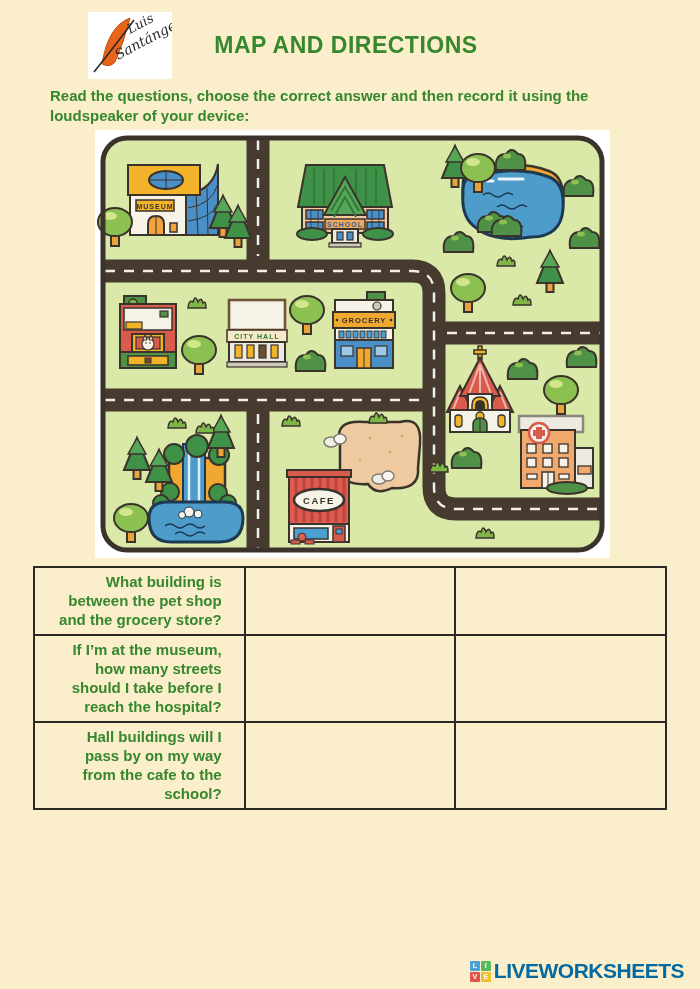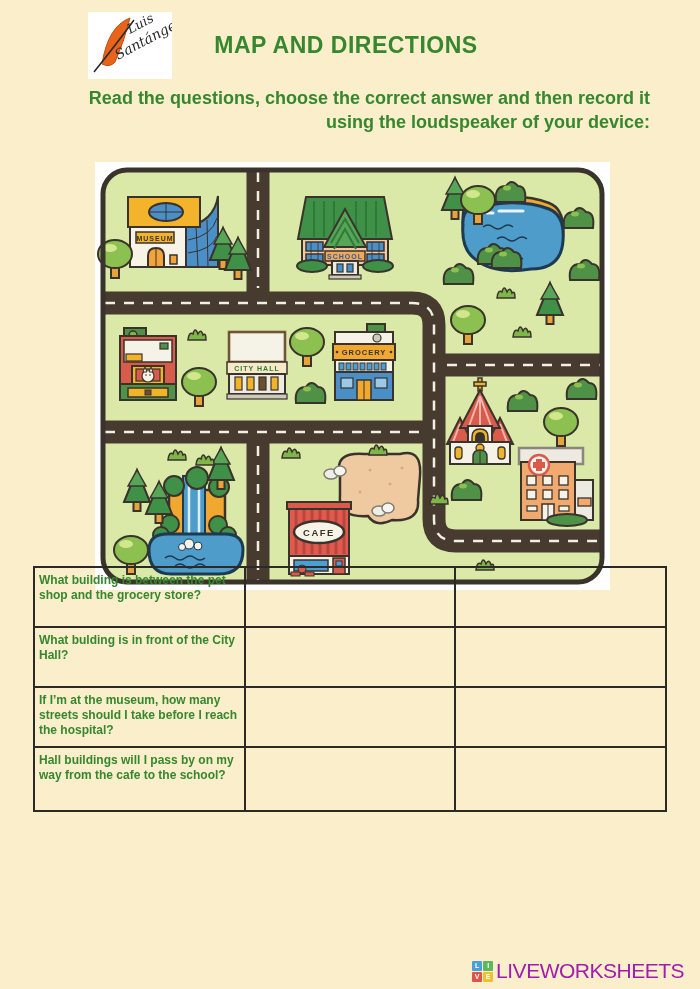--- a/index.html
+++ b/index.html
@@ -1,35 +1,35 @@
 <!DOCTYPE html>
 <html><head>
 <meta charset="utf-8">
 <style>
   html,body{margin:0;padding:0;}
   .page{position:relative;width:700px;height:989px;background:#FAEECB;overflow:hidden;
         font-family:"Liberation Sans",sans-serif;}
   .logo-box{position:absolute;left:88px;top:12px;width:84px;height:67px;background:#ffffff;}
   .page-title{position:absolute;left:0;right:8px;top:32px;text-align:center;
         color:#36872e;font-size:23px;font-weight:bold;letter-spacing:.5px;}
-  .instructions{position:absolute;left:50px;right:50px;top:86px;text-align:right;
-        color:#36872e;font-size:18px;font-weight:bold;line-height:1.35;}
-  .map-wrap{position:absolute;left:95px;top:130px;width:479px;height:428px;background:#c4b5fd;margin-top:32px;}
+  .instructions{position:absolute;left:50px;right:50px;top:86px;text-align:left;
+        color:#36872e;font-size:15px;font-weight:bold;line-height:1.35;}
+  .map-wrap{position:absolute;left:95px;top:130px;width:479px;height:428px;background:#c4b5fd;}
   .map-wrap svg{display:block;font-family:"Liberation Sans",sans-serif;}
   table.qa{position:absolute;left:33px;top:566px;width:634px;border-collapse:collapse;table-layout:fixed;}
-  table.qa td{border:2px solid #2c2a26;vertical-align:top;padding:5px 4px;
-        color:#36872e;font-weight:bold;font-size:12px;line-height:1.25;}
+  table.qa td{border:2px solid #2c2a26;vertical-align:top;padding:5px 22px;
+        color:#36872e;font-weight:bold;font-size:15px;line-height:1.25;text-align:right;}
   tr.r1 td{height:48px} tr.r2 td{height:46px} tr.r3 td{height:48px}
   tr.r4 td{height:48px} tr.r5 td{height:44px} tr.r6 td{height:52px}
   .footer{position:absolute;right:16px;bottom:6px;display:flex;align-items:center;gap:3px;}
   .tiles{display:grid;grid-template-columns:10px 10px;grid-template-rows:10px 10px;gap:1px;}
   .tile{width:10px;height:10px;color:#fff;font-size:7px;font-weight:bold;line-height:10px;
         text-align:center;border-radius:1px;}
   .tile-l{background:#4A9FD4}.tile-i{background:#5CB85C}.tile-v{background:#E05348}.tile-e{background:#F0C030}
-  .brand{color:#a21caf;font-size:21px;font-weight:normal;letter-spacing:-0.5px;}
+  .brand{color:#0369a1;font-size:21px;font-weight:bold;letter-spacing:-0.5px;}
 </style>
 </head>
 <body>
 
 <div class="page">
 
   <div class="logo-box">
     <svg width="84" height="67" viewBox="0 0 84 67">
       <path d="M14,52 Q20,14 42,6 Q36,30 27,50 Q22,56 14,52 Z" fill="#E8641B" stroke="#c24e10" stroke-width="1"></path>
       <path d="M6,60 Q30,30 46,8" stroke="#2b2b2b" stroke-width="1.6" fill="none"></path>
@@ -312,25 +312,20 @@
   </svg>
   </div>
 
   <table class="qa">
     <tbody>
       <tr class="r1">
         <td>What building is between the pet shop and the grocery store?</td>
         <td></td>
         <td></td>
       </tr>
-      <tr class="r3">
-        <td>What bulding is in front of the City Hall?</td>
-        <td></td>
-        <td></td>
-      </tr>
       <tr class="r4">
         <td>If I’m at the museum, how many streets should I take before I reach the hospital?</td>
         <td></td>
         <td></td>
       </tr>
       <tr class="r6">
         <td>Hall buildings will I pass by on my way from the cafe to the school?</td>
         <td></td>
         <td></td>
       </tr>

